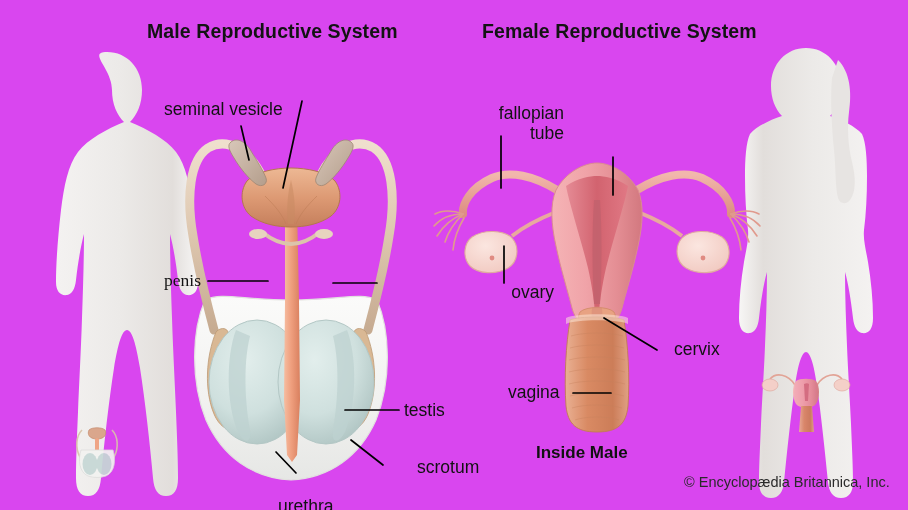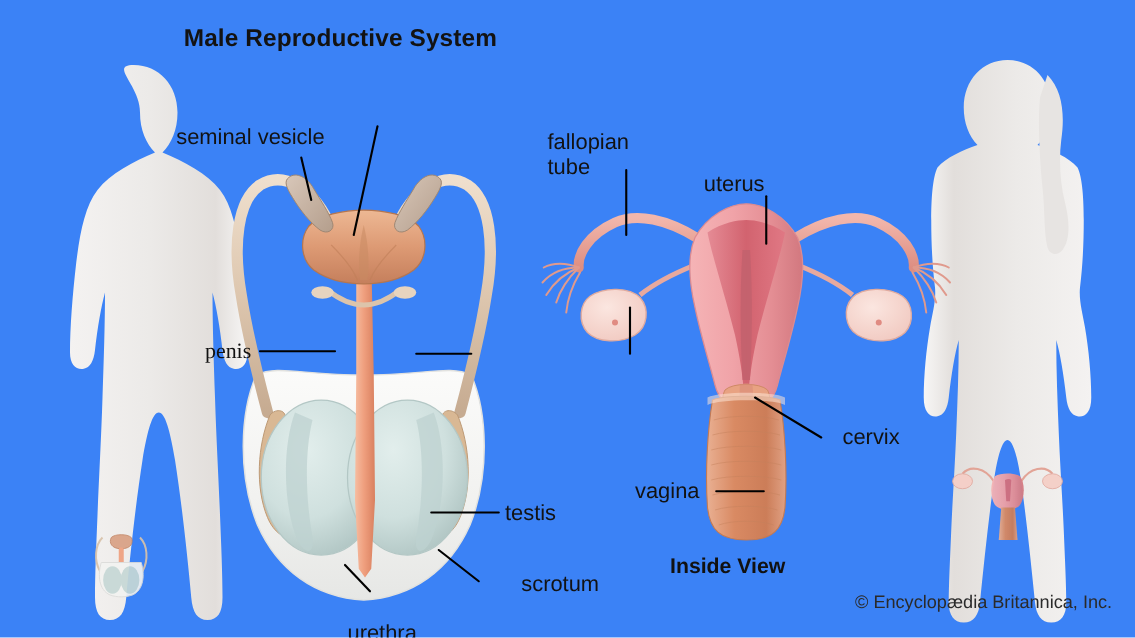--- a/index.html
+++ b/index.html
@@ -1,23 +1,23 @@
 <!DOCTYPE html>
 <html><head>
 <meta charset="utf-8">
 <style>
   html,body{margin:0;padding:0;background:#ffffff;}
   body{width:908px;height:510px;overflow:hidden;
        font-family:"Liberation Sans", sans-serif;color:#1a1a1a;}
-  #stage{position:relative;width:908px;height:510px;background:#3b82f6;}
+  #stage{position:relative;width:908px;height:510px;background:#d946ef;}
 
   .ttl{position:absolute;font-weight:bold;font-size:19.5px;letter-spacing:.1px;
        white-space:nowrap;color:#131313;}
   .lbl{position:absolute;font-size:17.5px;line-height:19.5px;white-space:nowrap;color:#121212;}
-  .lbl.c{text-align:left;}
+  .lbl.c{text-align:right;}
   .cap{position:absolute;font-weight:bold;font-size:17px;white-space:nowrap;color:#111;}
   .copy{position:absolute;font-size:14.5px;white-space:nowrap;color:#2a2a2a;}
   svg{position:absolute;left:0;top:0;}
   .ld{stroke:#000;stroke-width:1.7;fill:none;stroke-linecap:round;}
 </style>
 </head>
 <body>
 
 <div id="stage">
 
@@ -267,31 +267,32 @@
 
       <line class="ld" x1="501" y1="136" x2="501" y2="188"></line>
       <line class="ld" x1="613" y1="157" x2="613" y2="195"></line>
       <line class="ld" x1="504" y1="246" x2="504" y2="283"></line>
       <line class="ld" x1="604" y1="318" x2="657" y2="350"></line>
       <line class="ld" x1="573" y1="393" x2="611" y2="393"></line>
     </g>
   </svg>
 
   <div class="ttl" style="left:147px;top:20px;">Male Reproductive System</div>
-
-  <div class="lbl" style="left:141px;top:100px;">seminal vesicle</div>
+  <div class="ttl" style="left:482px;top:20px;">Female Reproductive System</div>
+
+  <div class="lbl" style="left:164px;top:100px;">seminal vesicle</div>
   <div class="lbl" style="left:164px;top:271px;font-family:Liberation Serif, serif;">penis</div>
   <div class="lbl" style="left:404px;top:401px;text-align:center;">testis</div>
   <div class="lbl" style="left:372px;top:458px;margin-left:45px;">scrotum</div>
   <div class="lbl" style="left:278px;top:497px;">urethra</div>
 
   <div class="lbl c" style="left:438px;top:104px;width:126px;">
     <span>fallopian</span><br>
     <span>tube</span>
   </div>
-  <div class="lbl c" style="left:563px;top:138px;width:100px;">uterus</div>
+  <div class="lbl c" style="left:454px;top:283px;width:100px;">ovary</div>
   <div class="lbl" style="left:661px;top:340px;margin-left:13px;">cervix</div>
   <div class="lbl" style="left:508px;top:383px;">vagina</div>
 
-  <div class="cap" style="left:536px;top:443px;">Inside View</div>
+  <div class="cap" style="left:536px;top:443px;">Inside Male</div>
 
   <div class="copy" style="left:684px;top:474px;">© Encyclopædia Britannica, Inc.</div>
 </div>
 
 </body></html>

